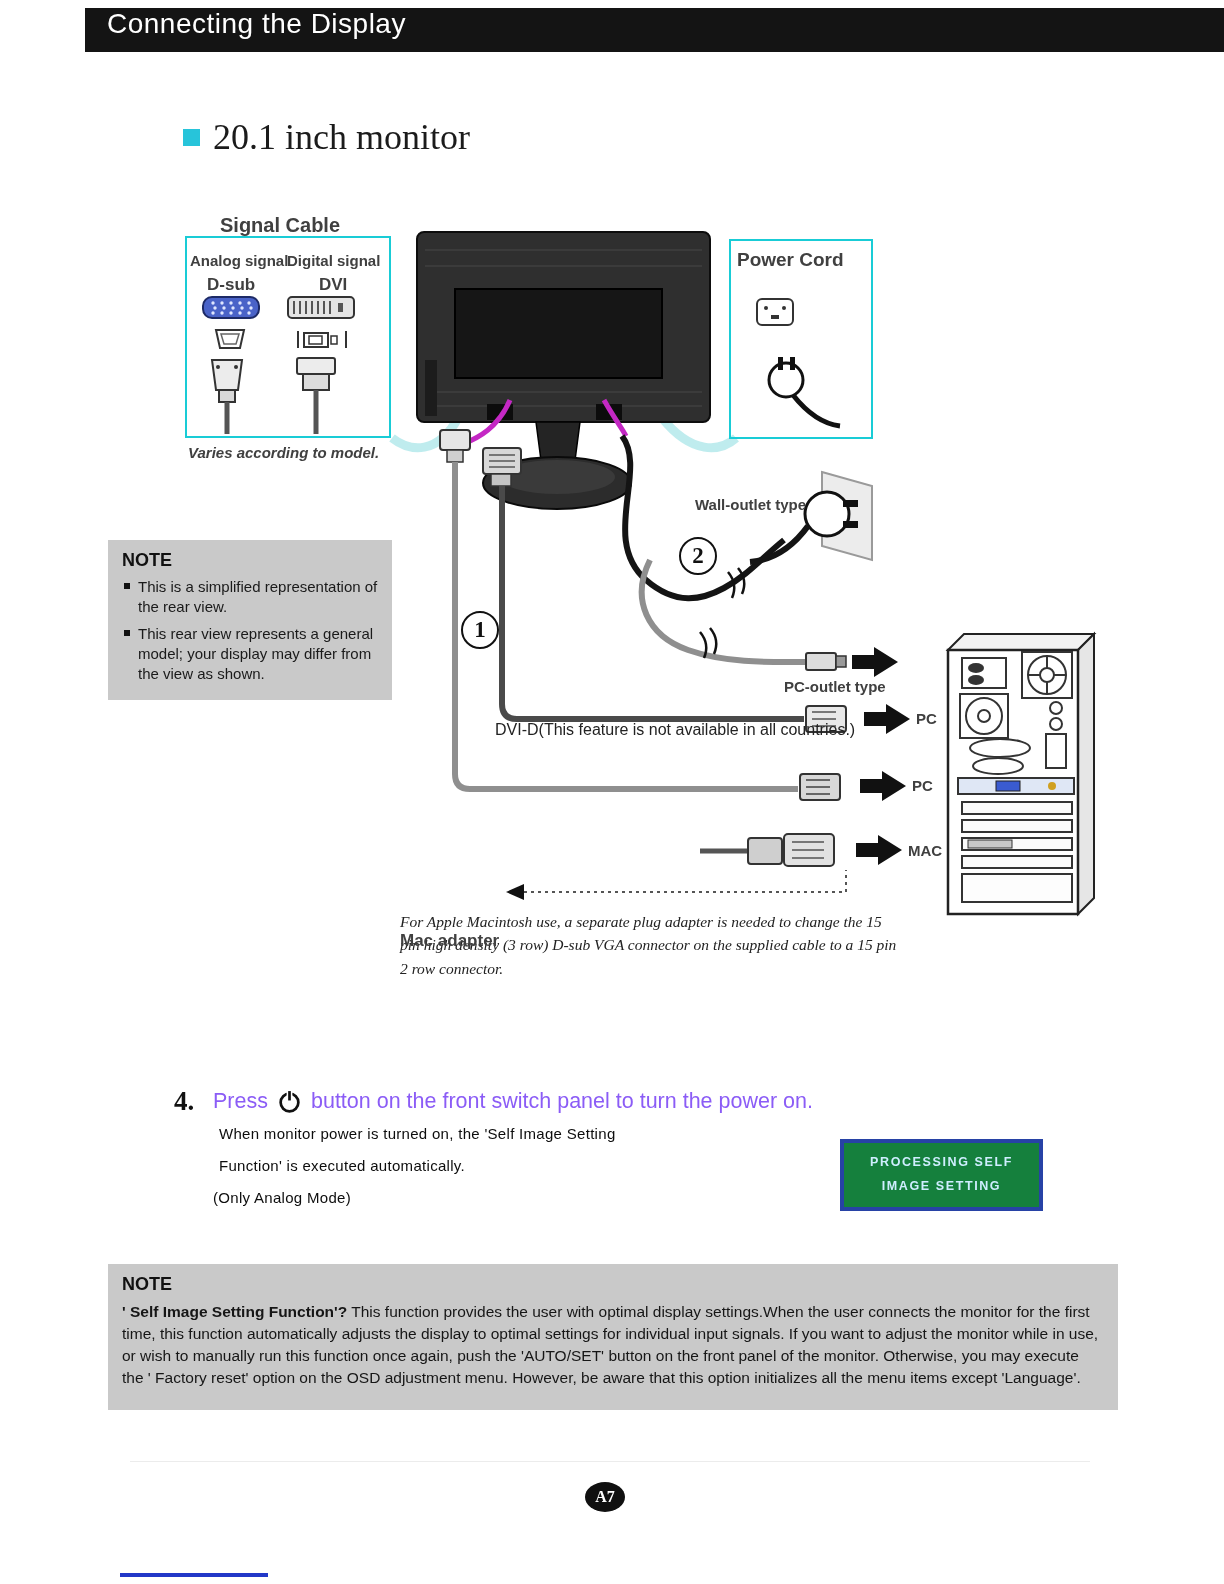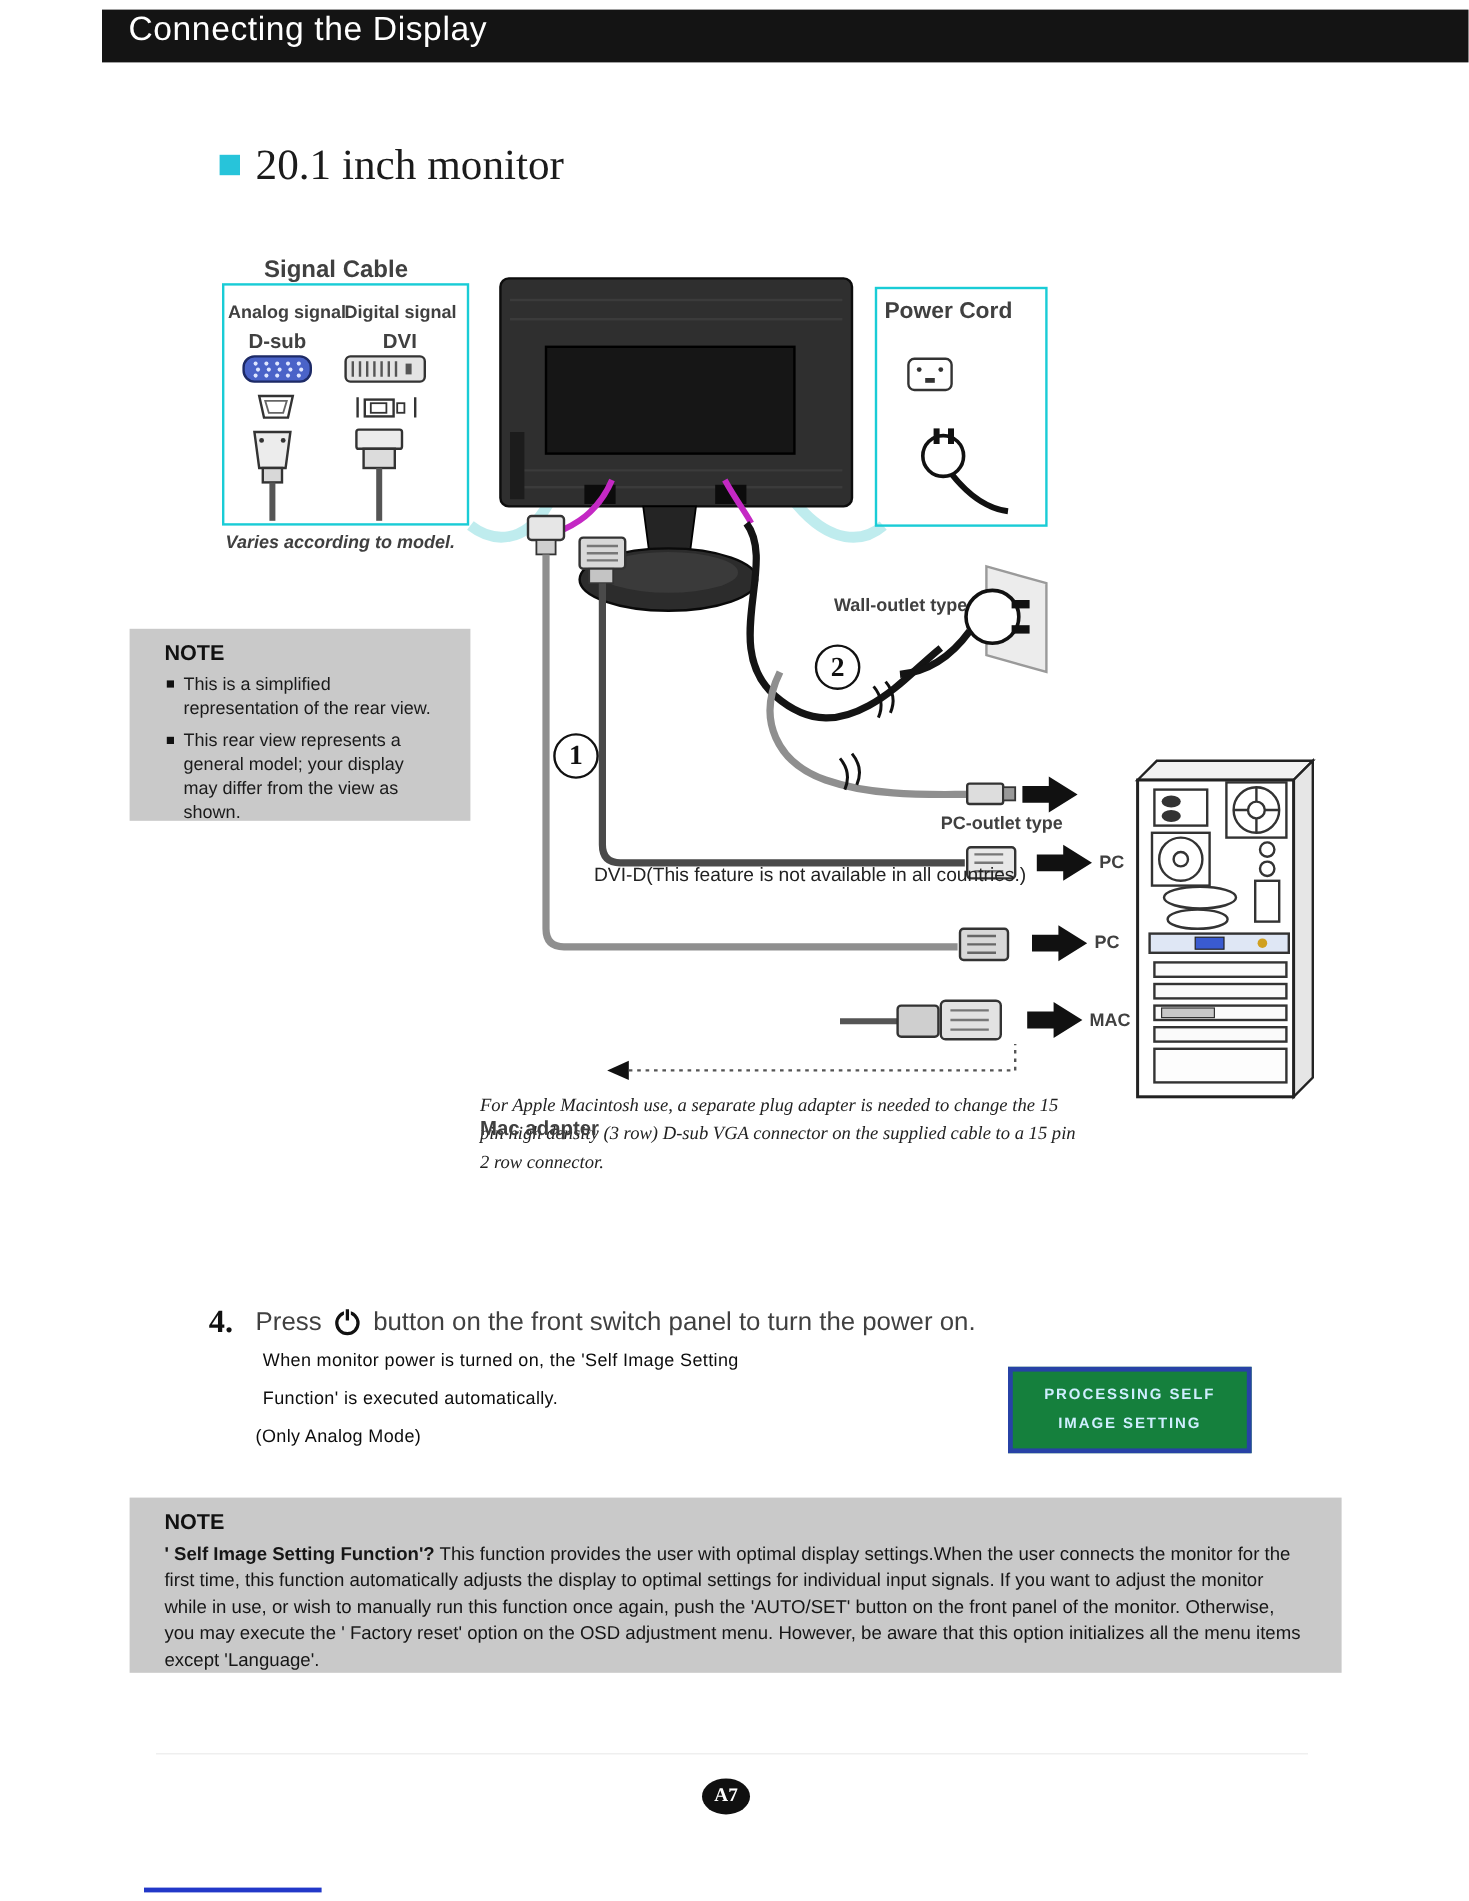--- a/index.html
+++ b/index.html
@@ -18,37 +18,37 @@
 
   .lbl { position:absolute; color:#404040; }
   .b15 { font-size:15px; font-weight:bold; }
   .b17 { font-size:17px; font-weight:bold; }
   .b19 { font-size:19px; font-weight:bold; }
   .b20 { font-size:20px; font-weight:bold; }
   .r14 { font-size:16px; }
 
   .cyan-box { position:absolute; border:2px solid #19ccd6; background:transparent; }
 
-  .note-box { position:absolute; background:#c9c9c9; padding:10px 29px; }
+  .note-box { position:absolute; background:#c9c9c9; padding:10px 14px;margin-top:16px; }
   .note-title { font-size:18px; font-weight:bold; color:#111; margin-bottom:6px; }
   .note-item { position:relative; font-size:15px; line-height:1.35; padding-left:16px; margin-bottom:6px; color:#1a1a1a; }
   .note-item::before { content:""; position:absolute; left:2px; top:6px; width:6px; height:6px; background:#111; }
 
   .circle-step { position:absolute; width:38px; height:38px; border:2.5px solid #111; border-radius:50%;
                  background:#fff; display:flex; align-items:center; justify-content:center;
                  font-family:"Liberation Serif", serif; font-size:23px; font-weight:bold; z-index:5; }
 
   .mac-note { position:absolute; left:400px; top:910px; width:505px;
               font-family:"Liberation Serif", serif; font-style:italic; font-size:15.5px;
               line-height:1.5; color:#222; }
 
   .step4-num { position:absolute; left:174px; top:1086px; font-family:"Liberation Serif", serif;
                font-size:27px; font-weight:bold; }
   .step4-line1 { position:absolute; left:213px; top:1089px; display:flex; align-items:center; gap:9px;
-                 font-size:21.5px; color:#404040; }
+                 font-size:21.5px; color:#8b5cf6; }
   .step4-line { position:absolute; font-size:15px; color:#0d0d0d; letter-spacing:.3px; }
 
   .processing-box { position:absolute; left:840px; top:1139px; width:203px; height:72px;
                     background:#15803d; border:4px solid #2742a6;
                     display:flex; flex-direction:column; align-items:center; justify-content:center; }
   .processing-box span { color:#cfeeff; font-size:12.5px; font-weight:bold; letter-spacing:1.6px; line-height:1.9; }
 
   .note-bottom { left:108px; top:1248px; width:1010px; height:146px; }
   .note-bottom p { font-size:15.5px; line-height:1.42; color:#161616; }
 

